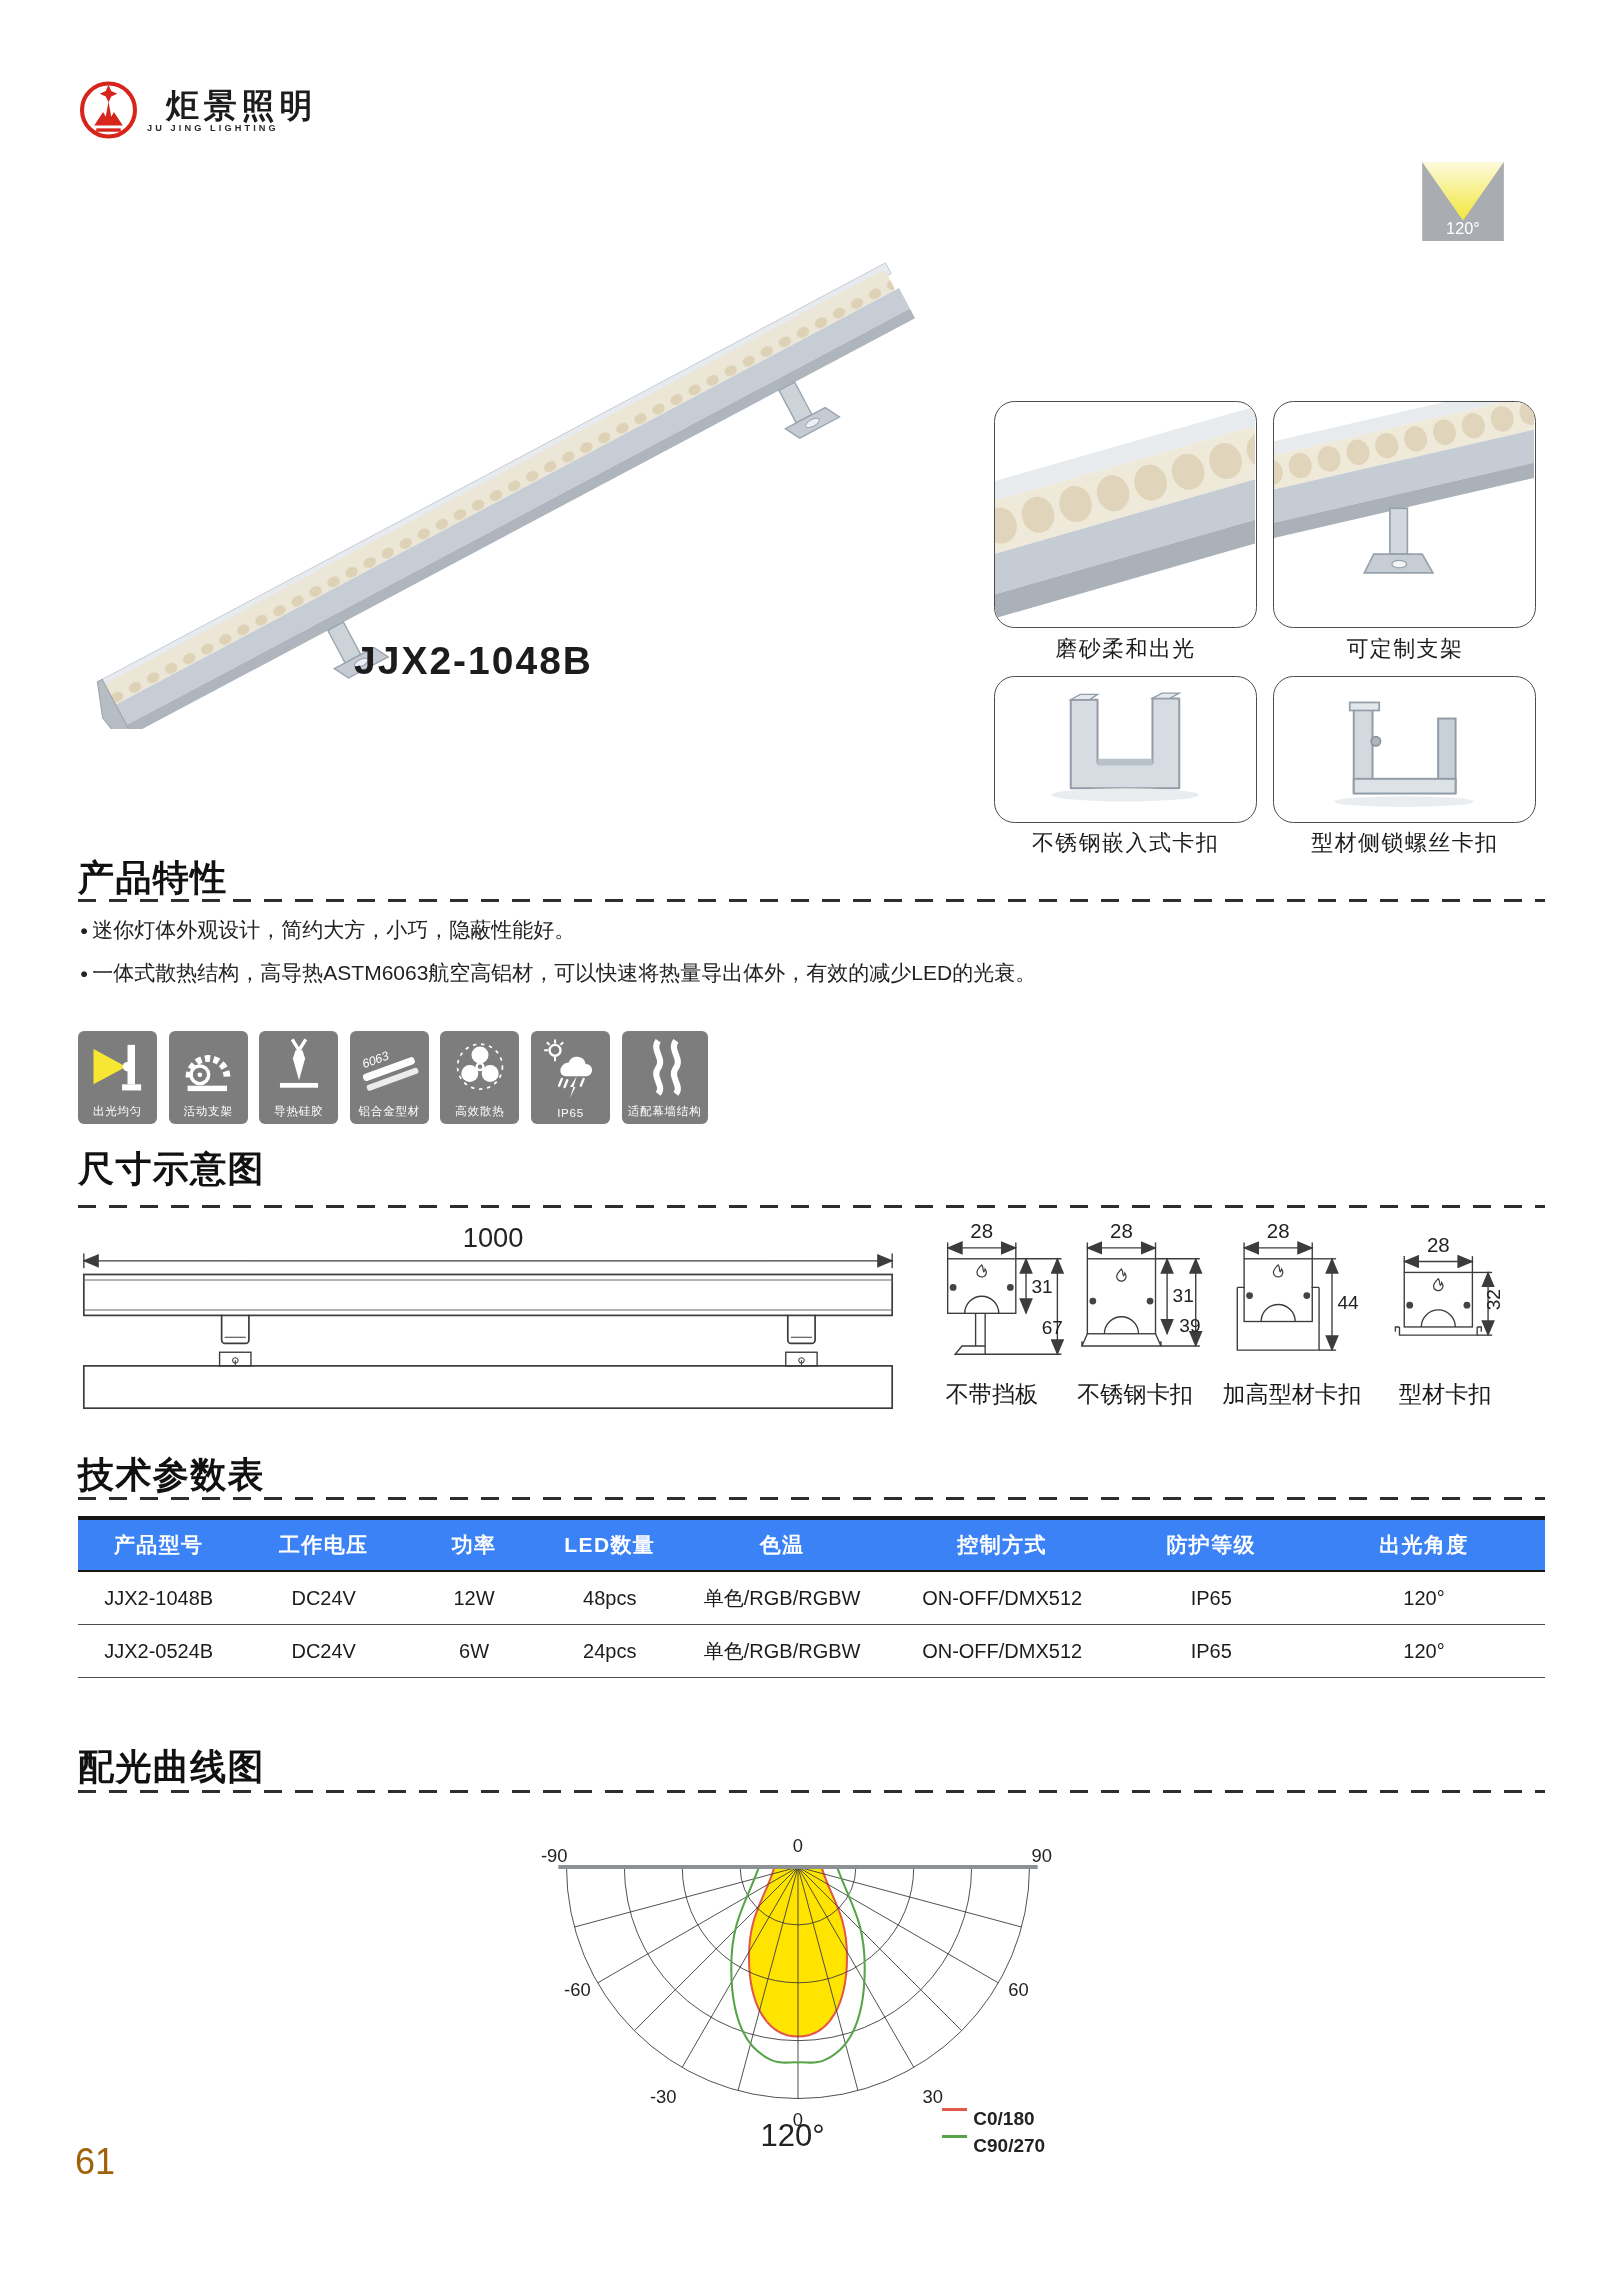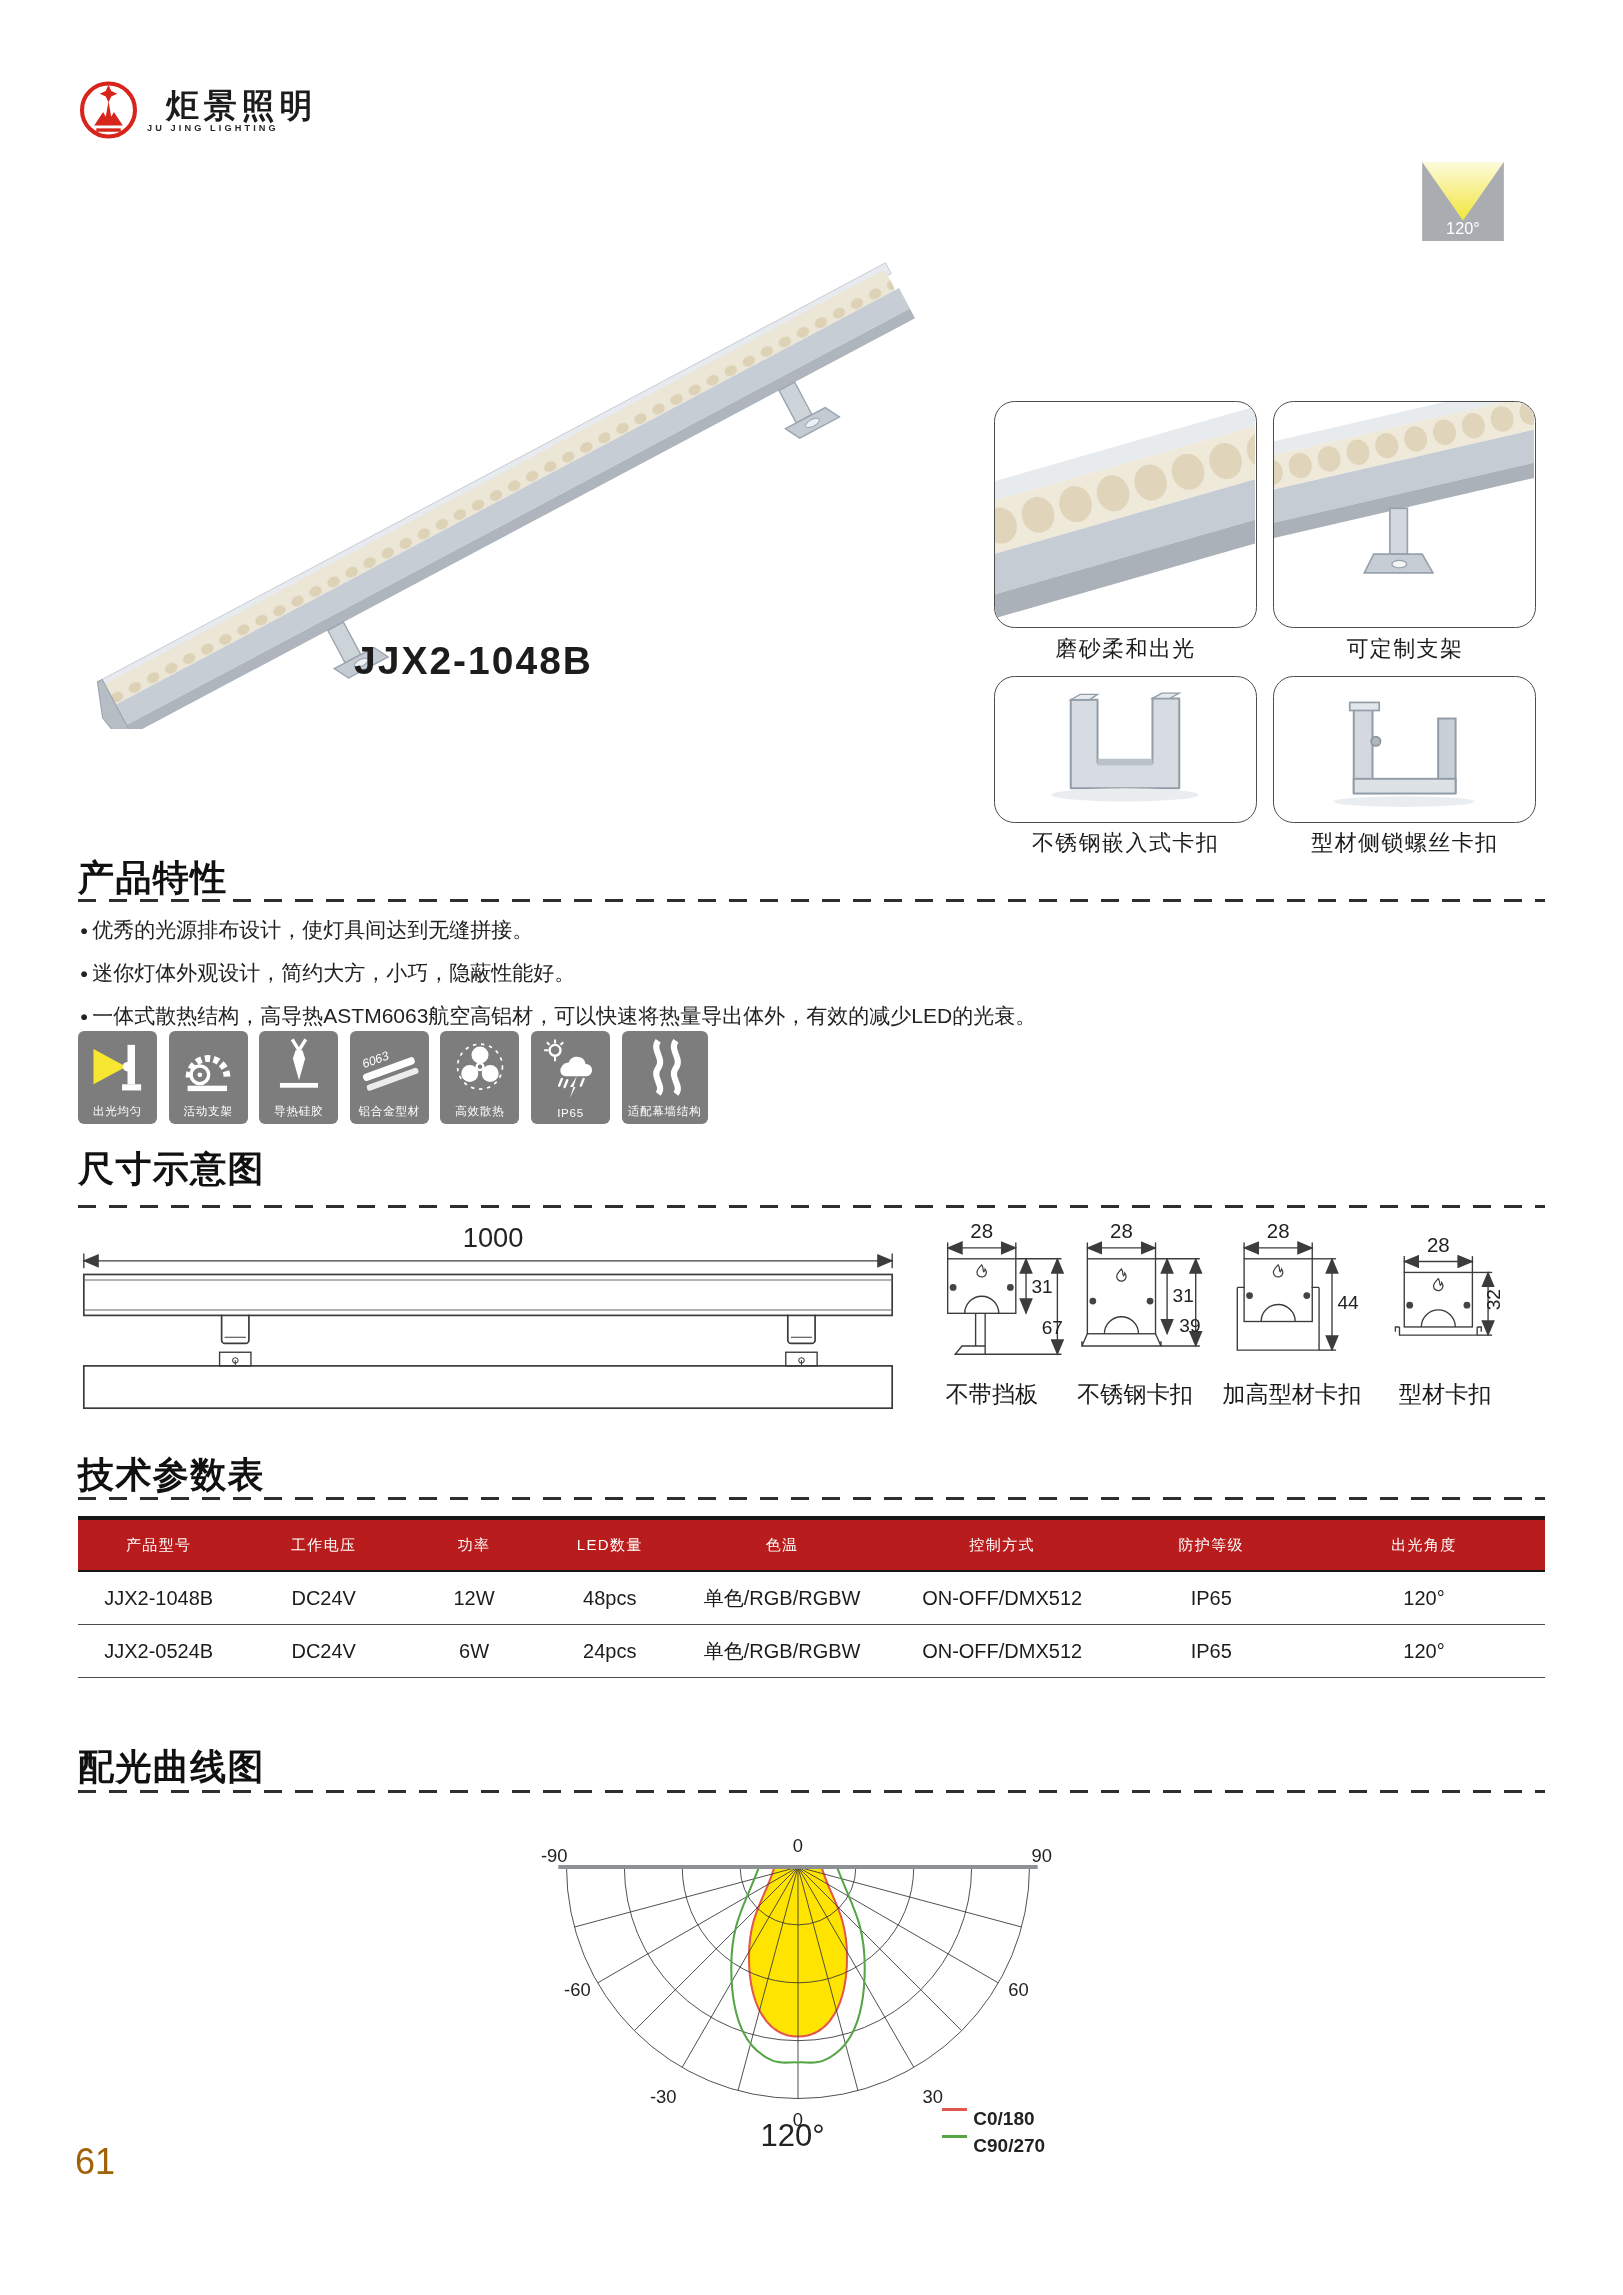--- a/index.html
+++ b/index.html
@@ -20,21 +20,21 @@
   .bullet{font-size:21px;color:#222;margin-bottom:15px;}
   .bullet::before{content:"●";font-size:13.6px;margin-right:4.1px;vertical-align:2px;}
   
   .caps{left:78px;top:1031px;display:flex;gap:11.6px;}
   .cap{width:79px;height:93px;background:#7d7d7d;border-radius:6.1px;position:relative;flex:0 0 auto;}
   .cap.wide{width:86px;}
   .cap svg{position:absolute;left:50%;top:2.7px;transform:translateX(-50%);}
   .cap-label{position:absolute;bottom:4.8px;width:100%;text-align:center;color:#fff;font-size:11.6px;letter-spacing:0.7px;}
   
   table.spec{position:absolute;left:78px;top:1516px;width:1467px;border-collapse:collapse;table-layout:fixed;border-top:4.1px solid #161616;}
-  table.spec thead th{background:#b91c1c;color:#fff;font-size:15px;font-weight:normal;height:48px;border-bottom:2.7px solid #161616;letter-spacing:1.4px;}
+  table.spec thead th{background:#3b82f6;color:#fff;font-size:21px;font-weight:bold;height:48px;border-bottom:2.7px solid #161616;letter-spacing:1.4px;}
   table.spec tbody td{font-size:20px;color:#1c1c1c;text-align:center;height:50px;}
   table.spec tbody tr{border-bottom:1.4px solid #4d4d4d;}
   
   .legend-row{display:flex;align-items:flex-start;gap:6.8px;height:27px;}
   .legend-swatch{width:24.5px;height:2.7px;display:inline-block;}
   .sw-red{background:#e2574b;}
   .sw-green{background:#55a546;}
   .legend-label{font-size:19px;color:#222;font-weight:bold;}
   .beam-angle-label{font-size:31px;color:#222;}
   .page-num{font-size:36px;color:#a16207;}
@@ -172,21 +172,20 @@
         <ellipse cx="193" cy="186" rx="105" ry="8" fill="#e9edf0"></ellipse>
       </svg>
     </div>
     <div class="tile-cap">型材侧锁螺丝卡扣</div>
   </div>
 </div>
 
 <div class="abs sec-title" style="left:78px;top:854px;">产品特性</div>
 <div class="abs dashline" style="left:78px;top:899px;width:1467px;"></div>
 <div class="abs" style="left:80px;top:916px;width:1466px;">
-  <div class="bullet">优秀的光源排布设计，使灯具间达到无缝拼接。</div>
   <div class="bullet">迷你灯体外观设计，简约大方，小巧，隐蔽性能好。</div>
   <div class="bullet">一体式散热结构，高导热ASTM6063航空高铝材，可以快速将热量导出体外，有效的减少LED的光衰。</div>
 </div>
 
 <div class="caps abs">
   <div class="cap">
     <svg width="68" height="68" viewBox="0 0 100 100">
       <polygon points="14,22 62,48 14,74" fill="#f7e733"></polygon>
       <rect x="64" y="16" width="11" height="58" fill="#fff"></rect>
       <rect x="56" y="74" width="28" height="9" fill="#fff"></rect>

